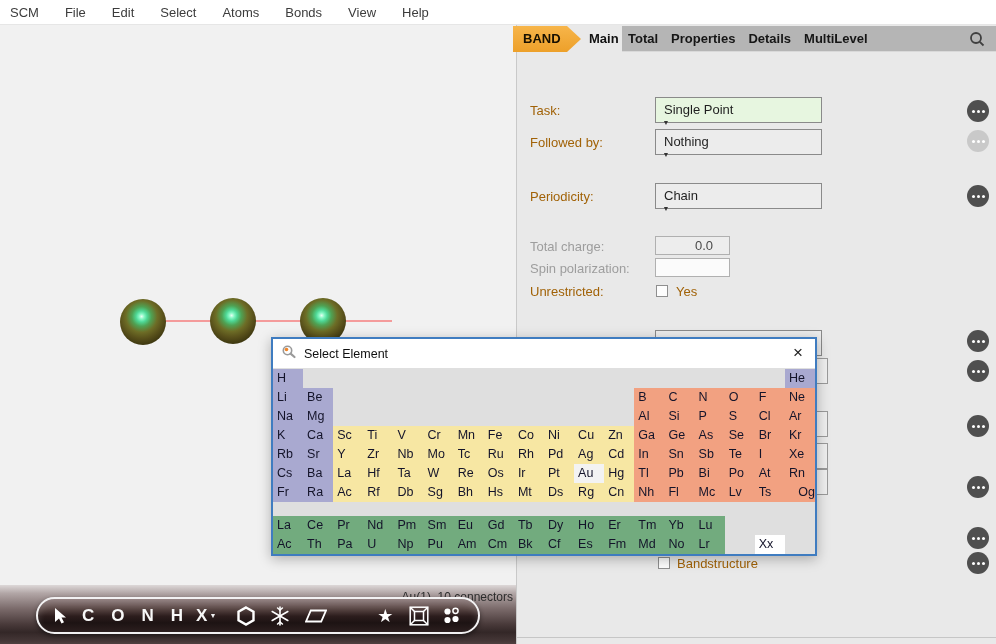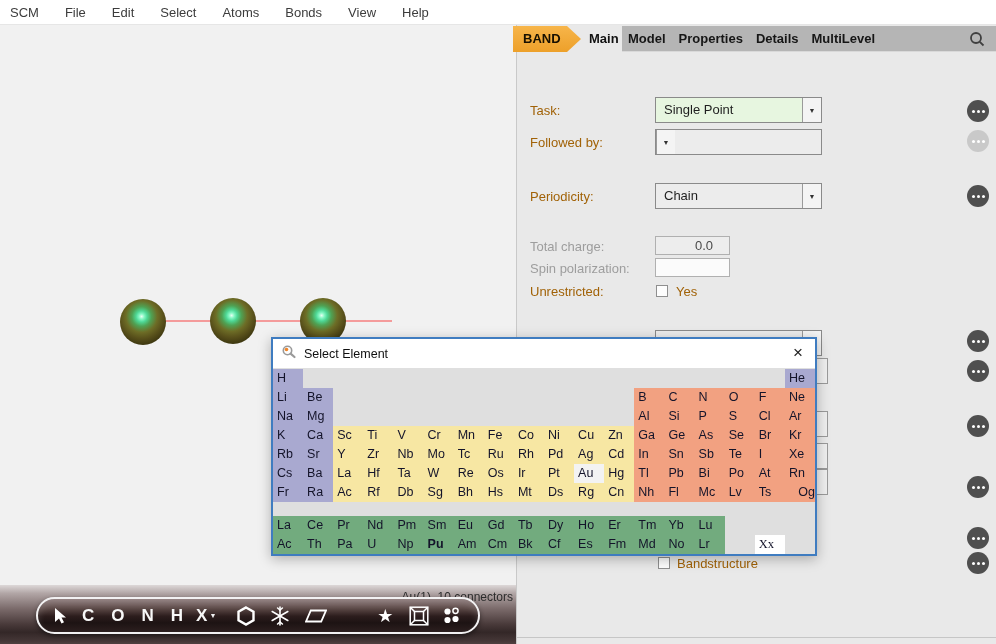--- a/index.html
+++ b/index.html
@@ -48,21 +48,21 @@
   .main-tab { position:absolute; left:76px; top:0; height:27px; line-height:27px;
     font-weight:700; font-size:13px; color:#111; }
   .gray-tabs { position:absolute; left:109px; top:1px; right:0; height:26px; background:#b5b5b5;
     display:flex; align-items:center; gap:13px; padding-left:6px; border-bottom:1px solid #d9d9d9; }
   .gray-tabs span { font-weight:700; font-size:13px; color:#161616; }
   .search-icon { position:absolute; right:10px; top:4px; }
 
   
   .flabel { position:absolute; font-size:13px; color:#a16207; }
   .flabel.dim { color:#9d9d9d; }
-  .combo { position:absolute; width:167px; height:26px; border:1px solid #8a8a8a; background:#ececec; display:flex; z-index:3; }
+  .combo { position:absolute; width:167px; height:26px; border:1px solid #8a8a8a; background:#ececec; display:flex; z-index:3;flex-direction:column; }
   .combo .val { flex:1; font-size:13px; line-height:24px; padding-left:8px; color:#1f1f1f; }
   .combo .arr { width:19px; border-left:1px solid #9a9a9a; background:#f4f4f4; position:relative; }
   .combo .arr::after { content:"▼"; font-size:7px; color:#333; position:absolute; left:50%; top:50%; transform:translate(-50%,-50%); }
   .combo.green { background:#e7f6e0; }
   .tinput { position:absolute; width:75px; height:19px; border:1px solid #b0b0b0; background:#ededed;
             font-size:13px; line-height:17px; color:#4a4a4a; text-align:right; padding-right:16px; z-index:3; }
   .tinput.blank { background:#fbfbfb; }
   .checkbox { position:absolute; width:12px; height:12px; background:#fdfdfd; border:1px solid #8f8f8f; z-index:3; }
   .dots-btn { position:absolute; left:967px; width:22px; height:22px; border-radius:50%; background:#4f4f4f; z-index:5; }
   .dots-btn::after { content:""; position:absolute; left:50%; top:50%; width:3px; height:3px; margin:-1.5px 0 0 -1.5px;
@@ -78,21 +78,21 @@
   .dlg-close { position:absolute; right:12px; top:3px; font-size:17px; color:#222; line-height:22px; }
   .pt-grid { position:absolute; left:0; width:542px; display:grid; grid-template-columns:repeat(18,1fr); grid-auto-rows:19px; }
   #pt-main { top:30px; }
   #pt-f { top:177px; }
   .pt-cell { font-size:12.5px; line-height:19px; padding-left:4px; color:#14142a; }
   .pt-s  { background:#a9a9d0; }
   .pt-d  { background:#f7e7a3; }
   .pt-p  { background:#f2a181; }
   .pt-f  { background:#72ab7e; }
   .pt-sel{ background:#f3f3f3; }
-  .pt-x  { background:#ffffff;font-family:Liberation Serif, serif; }
+  .pt-x  { background:#ffffff; }
 </style>
 </head>
 <body>
 
 <div id="menubar">
   <span>SCM</span>
   <span>File</span>
   <span>Edit</span>
   <span>Select</span>
   <span>Atoms</span>
@@ -167,21 +167,21 @@
 </div>
 
 <div id="vdivider"></div>
 <div id="rightpanel"></div>
 <div id="panel-bottom-line"></div>
 
 <div id="tabbar">
   <div class="band-tab">BAND</div>
   <div class="main-tab">Main</div>
   <div class="gray-tabs">
-    <span>Model</span>
+    <span>Total</span>
     <span>Properties</span>
     <span>Details</span>
     <span>MultiLevel</span>
     <span class="search-icon">
       <svg width="18" height="18" viewBox="0 0 18 18" stroke="#3f3f3f" stroke-width="1.8" fill="none">
         <circle cx="8" cy="8" r="5"></circle>
           <line x1="11.8" y1="11.8" x2="15.5" y2="15.5"></line>
       </svg>
     </span>
   </div>
@@ -189,20 +189,21 @@
 
 <div class="flabel" style="left:530px; top:103px;">Task:</div>
 <div class="combo green" style="left:655px; top:97px;">
   <span class="val">Single Point</span>
   <span class="arr"></span>
 </div>
 <div class="dots-btn" style="top:100px;"></div>
 
 <div class="flabel" style="left:530px; top:135px;">Followed by:</div>
 <div class="combo" style="left:655px; top:129px;">
+  <span class="val">Nothing</span>
   <span class="arr"></span>
 </div>
 <div class="dots-btn disabled" style="top:130px;"></div>
 
 <div class="flabel" style="left:530px; top:189px;">Periodicity:</div>
 <div class="combo" style="left:655px; top:183px;">
   <span class="val">Chain</span>
   <span class="arr"></span>
 </div>
 <div class="dots-btn" style="top:185px;"></div>
@@ -354,21 +355,21 @@
       <div class="pt-cell pt-f" style="grid-area: 1 / 11;">Ho</div>
       <div class="pt-cell pt-f" style="grid-area: 1 / 12;">Er</div>
       <div class="pt-cell pt-f" style="grid-area: 1 / 13;">Tm</div>
       <div class="pt-cell pt-f" style="grid-area: 1 / 14;">Yb</div>
       <div class="pt-cell pt-f" style="grid-area: 1 / 15;">Lu</div>
       <div class="pt-cell pt-f" style="grid-area: 2 / 1;">Ac</div>
       <div class="pt-cell pt-f" style="grid-area: 2 / 2;">Th</div>
       <div class="pt-cell pt-f" style="grid-area: 2 / 3;">Pa</div>
       <div class="pt-cell pt-f" style="grid-area: 2 / 4;">U</div>
       <div class="pt-cell pt-f" style="grid-area: 2 / 5;">Np</div>
-      <div class="pt-cell pt-f" style="grid-area: 2 / 6; font-weight: bold;">Pu</div>
+      <div class="pt-cell pt-f" style="grid-area: 2 / 6;">Pu</div>
       <div class="pt-cell pt-f" style="grid-area: 2 / 7;">Am</div>
       <div class="pt-cell pt-f" style="grid-area: 2 / 8;">Cm</div>
       <div class="pt-cell pt-f" style="grid-area: 2 / 9;">Bk</div>
       <div class="pt-cell pt-f" style="grid-area: 2 / 10;">Cf</div>
       <div class="pt-cell pt-f" style="grid-area: 2 / 11;">Es</div>
       <div class="pt-cell pt-f" style="grid-area: 2 / 12;">Fm</div>
       <div class="pt-cell pt-f" style="grid-area: 2 / 13;">Md</div>
       <div class="pt-cell pt-f" style="grid-area: 2 / 14;">No</div>
       <div class="pt-cell pt-f" style="grid-area: 2 / 15;">Lr</div>
       <div class="pt-cell pt-x" style="grid-area: 2 / 17;">Xx</div>

